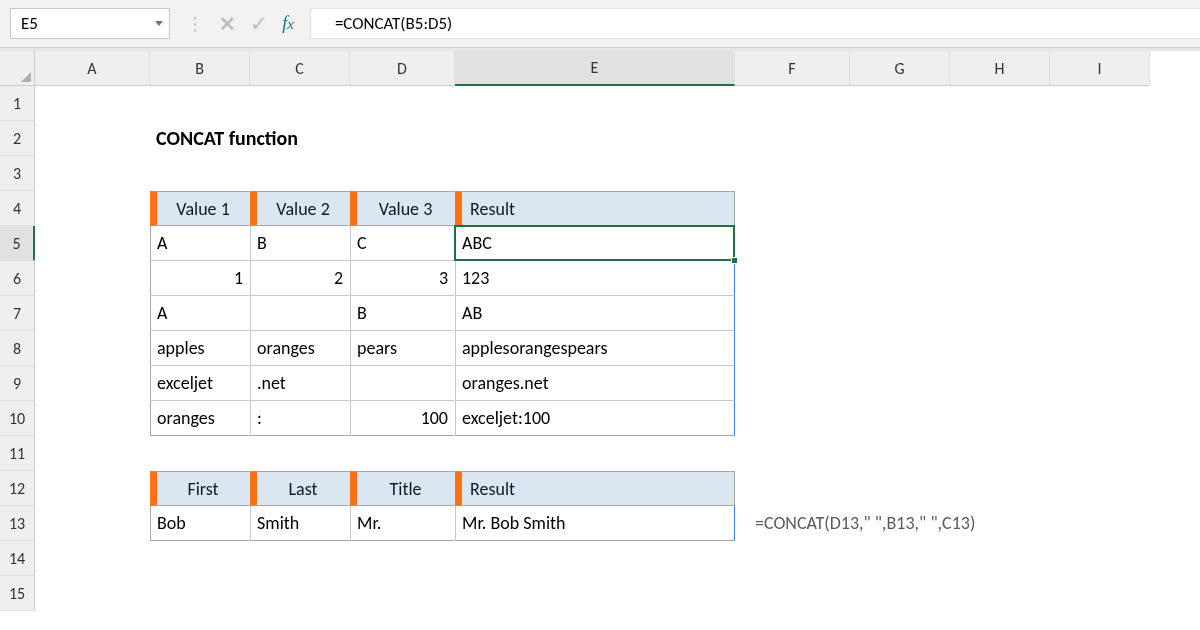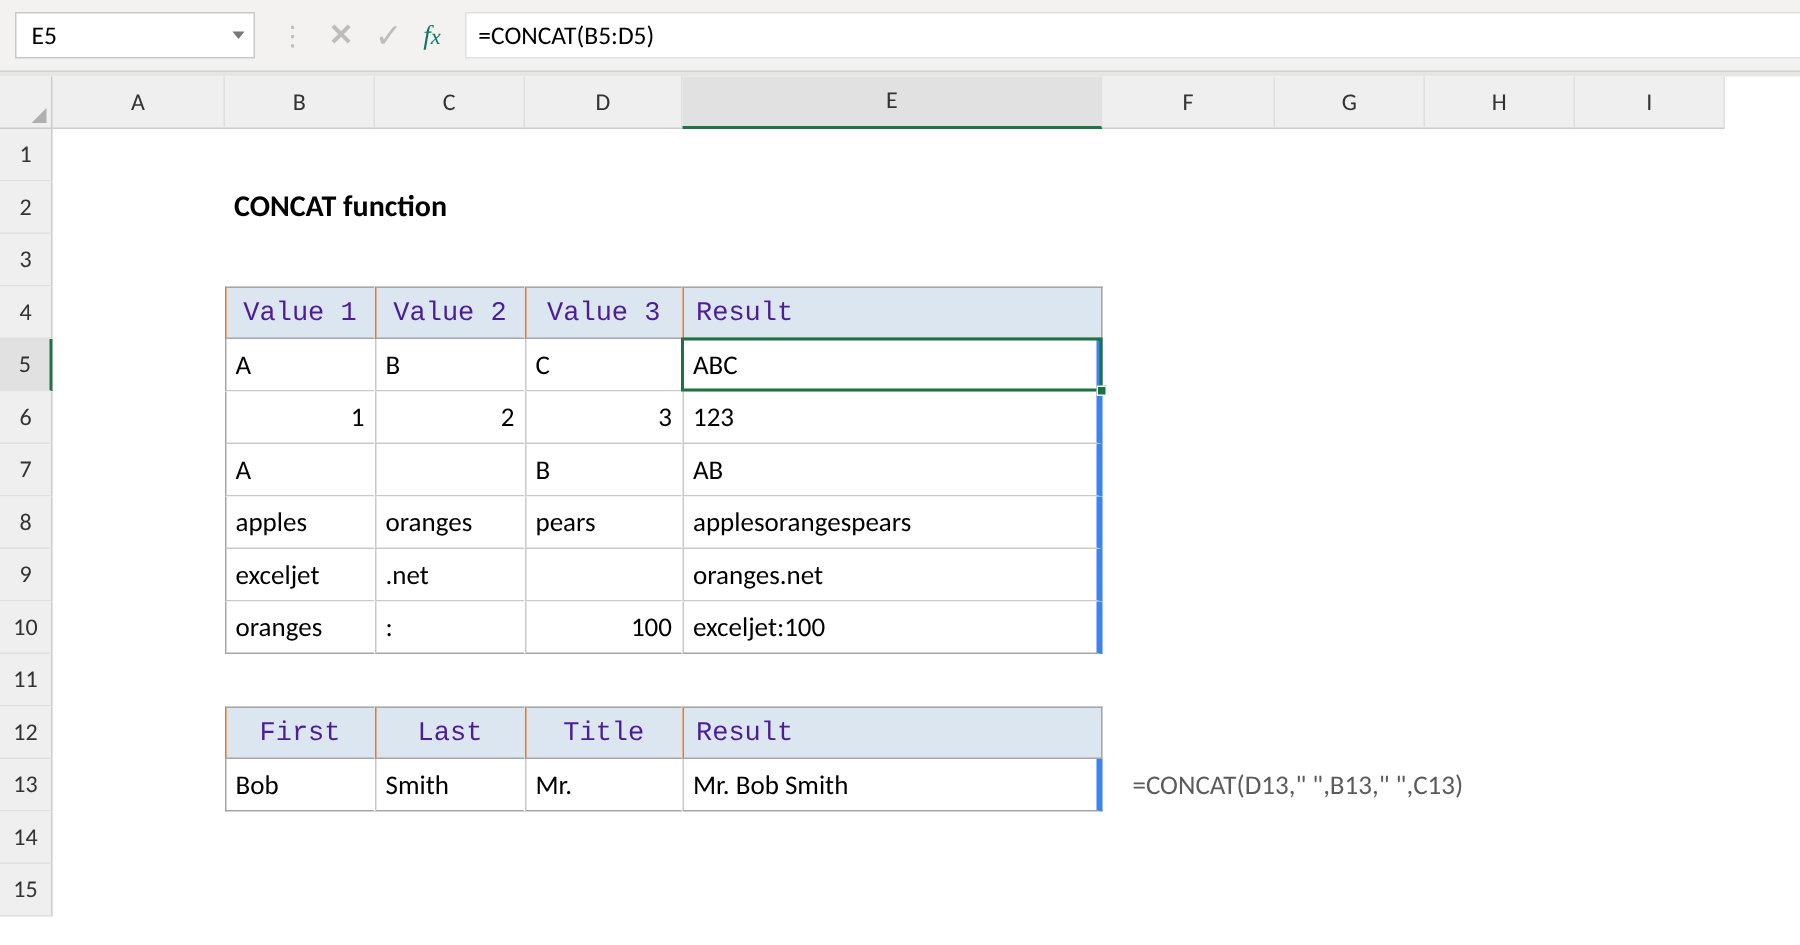--- a/index.html
+++ b/index.html
@@ -67,21 +67,21 @@
     font-family: "Times New Roman", serif;
     font-size: 18px;
     color: #0f766e;
   }
   .formula-input {
     flex: 1;
     background: #fff;
     border: 1px solid #e0e0e0;
     border-right: none;
     margin: 8px 0 8px 6px;
-    padding: 4px 8px;
+    padding: 4px 24px;
     font-size: 17px;
     display: flex;
     align-items: center;
   }
   .section-sep {
     border-top: 3px solid #e6e6e6;
   }
 
   
   .sheet {
@@ -138,34 +138,33 @@
     white-space: nowrap;
     font-size: 18px;
   }
   .cell.right { justify-content: flex-end; }
   .cell.center { justify-content: center; }
 
   
   .th {
     background: #dce6f1;
     border-top: 1px solid #a6a6a6;
-    border-left: 1px solid #f97316;
+    border-left: 7px solid #f97316;
     border-bottom: 1px solid #a6a6a6;
-    color: #4c1d95;
+    color: #0f172a;
     justify-content: center;
-    font-family: Liberation Mono, monospace;
   }
   .th.last { border-right: 1px solid #a6a6a6; }
   .td {
     border-left: 1px solid #c9c9c9;
     border-bottom: 1px solid #c9c9c9;
     background: #fff;
   }
   .td.first-col { border-left: 1px solid #a6a6a6; }
-  .td.last-col { border-right: 4px solid #3b82f6; }
+  .td.last-col { border-right: 1px solid #3b82f6; }
   .td.last-row { border-bottom: 1px solid #a6a6a6; }
 
   .title {
     font-weight: bold;
     font-size: 20px;
     color: #000;
   }
 
   .annot {
     color: #5b5b5b;

